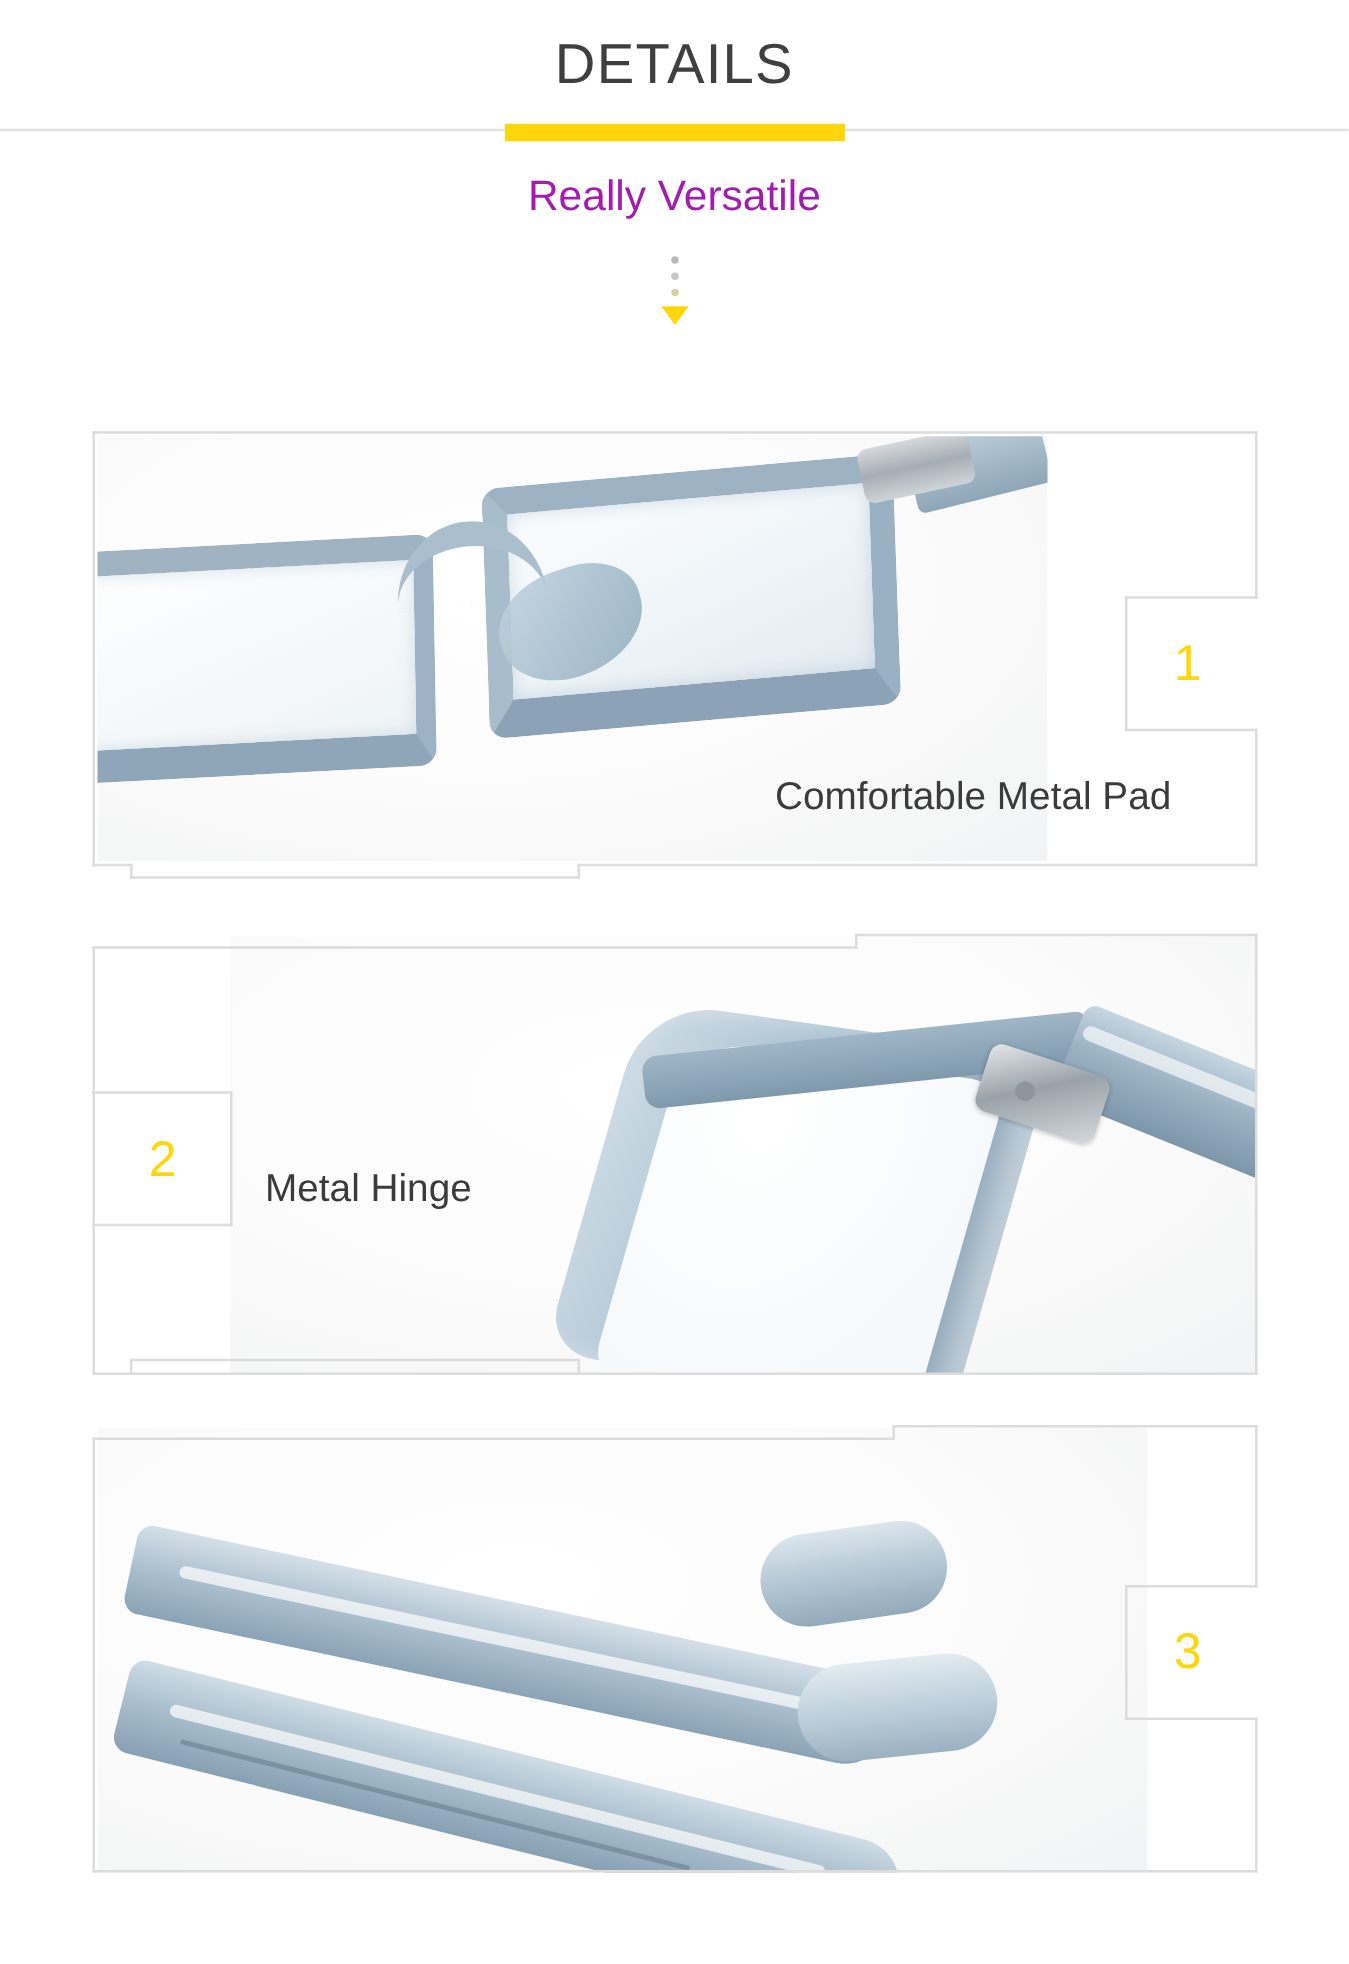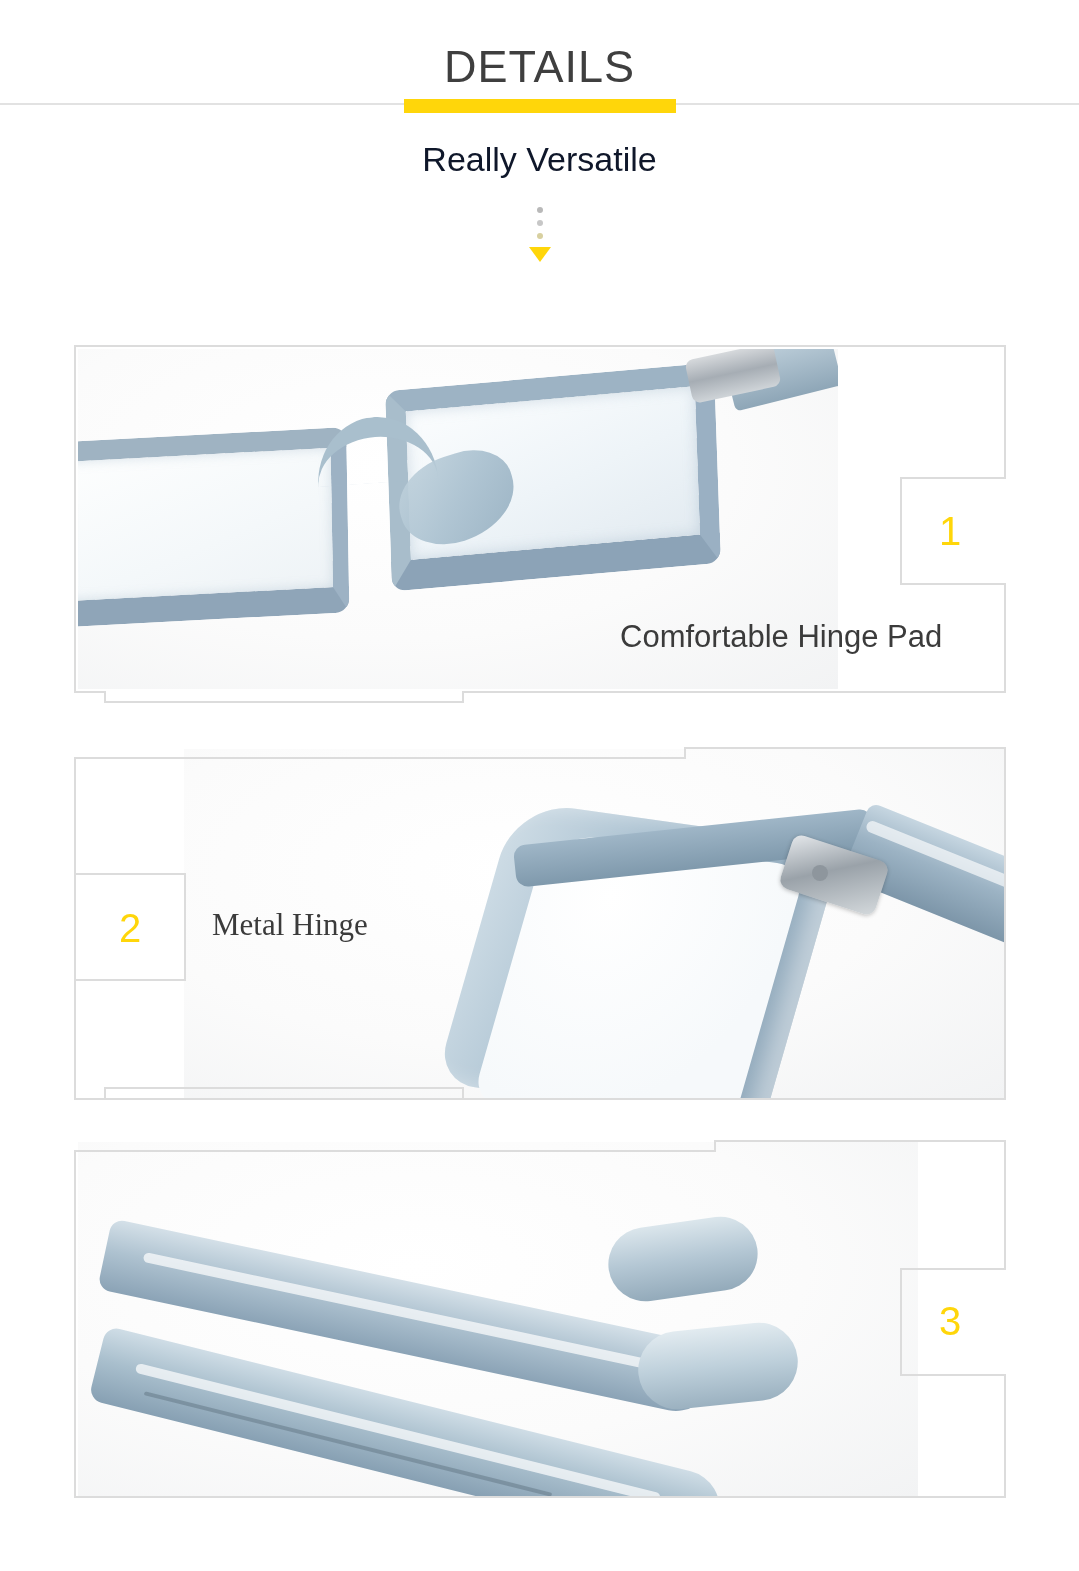--- a/index.html
+++ b/index.html
@@ -22,45 +22,44 @@
     width: 100%;
     padding-top: 26px;
     text-align: center;
   }
   .header-title {
     font-size: 45px;
     font-weight: 400;
     letter-spacing: 1px;
     color: #3f3f3f;
     line-height: 1.1;
-    margin-top: 16px;
   }
   .header-rule {
     position: absolute;
     left: 0;
     right: 0;
     top: 103px;
     height: 2px;
     background: #e2e2e2;
   }
   .header-underline {
     position: absolute;
     left: 50%;
     transform: translateX(-50%);
     top: 99px;
     width: 272px;
     height: 14px;
     background: #ffd60a;
   }
 
   .subtitle {
-    margin-top: 48px;
+    margin-top: 62px;
     text-align: center;
     font-size: 34px;
-    color: #0f172a;
+    color: #a21caf;
     font-weight: 400;
   }
 
   
   .arrow-wrap {
     margin-top: 28px;
     display: flex;
     flex-direction: column;
     align-items: center;
   }
@@ -382,21 +381,21 @@
     <div class="frame-line" style="left:826px;top:238px;width:106px;height:2px;"></div>
     <div class="frame-line" style="left:930px;top:238px;width:2px;  height:110px;"></div>
     <div class="frame-line" style="left:388px;top:346px;width:544px;height:2px;"></div>
     <div class="frame-line" style="left:388px;top:346px;width:2px;  height:12px;"></div>
     <div class="frame-line" style="left:30px; top:346px;width:2px;  height:12px;"></div>
     <div class="frame-line" style="left:30px; top:356px;width:360px;height:2px;"></div>
     <div class="frame-line" style="left:0;   top:346px;width:32px;  height:2px;"></div>
   </div>
 
   <div class="badge-num" style="left:865px; top:166px;">1</div>
-  <div class="caption" style="left:546px; top:274px;">Comfortable Hinge Pad</div>
+  <div class="caption" style="left:546px; top:274px;">Comfortable Metal Pad</div>
 </div>
 
 <div class="panel" id="panel-2">
 
   <div class="photo" style="left:110px; top:4px; width:820px; height:350px;">
     <div class="ph-bg"></div>
     <div class="p2-art">
       <div class="p2-rim"></div>
       <div class="p2-rim-inner"></div>
       <div class="p2-top-bar"></div>
@@ -418,21 +417,21 @@
     <div class="frame-line" style="left:0;   top:128px;width:112px; height:2px;"></div>
     <div class="frame-line" style="left:110px;top:128px;width:2px;  height:108px;"></div>
     <div class="frame-line" style="left:0;   top:234px;width:112px; height:2px;"></div>
 
     <div class="frame-line" style="left:30px; top:342px;width:2px;  height:12px;"></div>
     <div class="frame-line" style="left:30px; top:342px;width:360px;height:2px;"></div>
     <div class="frame-line" style="left:388px;top:342px;width:2px;  height:12px;"></div>
   </div>
 
   <div class="badge-num" style="left:45px; top:163px;">2</div>
-  <div class="caption" style="left:138px; top:162px;font-family:Liberation Serif, serif;">Metal Hinge</div>
+  <div class="caption" style="left:138px; top:188px;">Metal Hinge</div>
 </div>
 
 <div class="panel" id="panel-3">
 
   <div class="photo" style="left:4px; top:4px; width:840px; height:356px;">
     <div class="ph-bg"></div>
     <div class="p3-temple-a"></div>
     <div class="p3-tip-a"></div>
     <div class="p3-hi-a"></div>
     <div class="p3-temple-b"></div>

